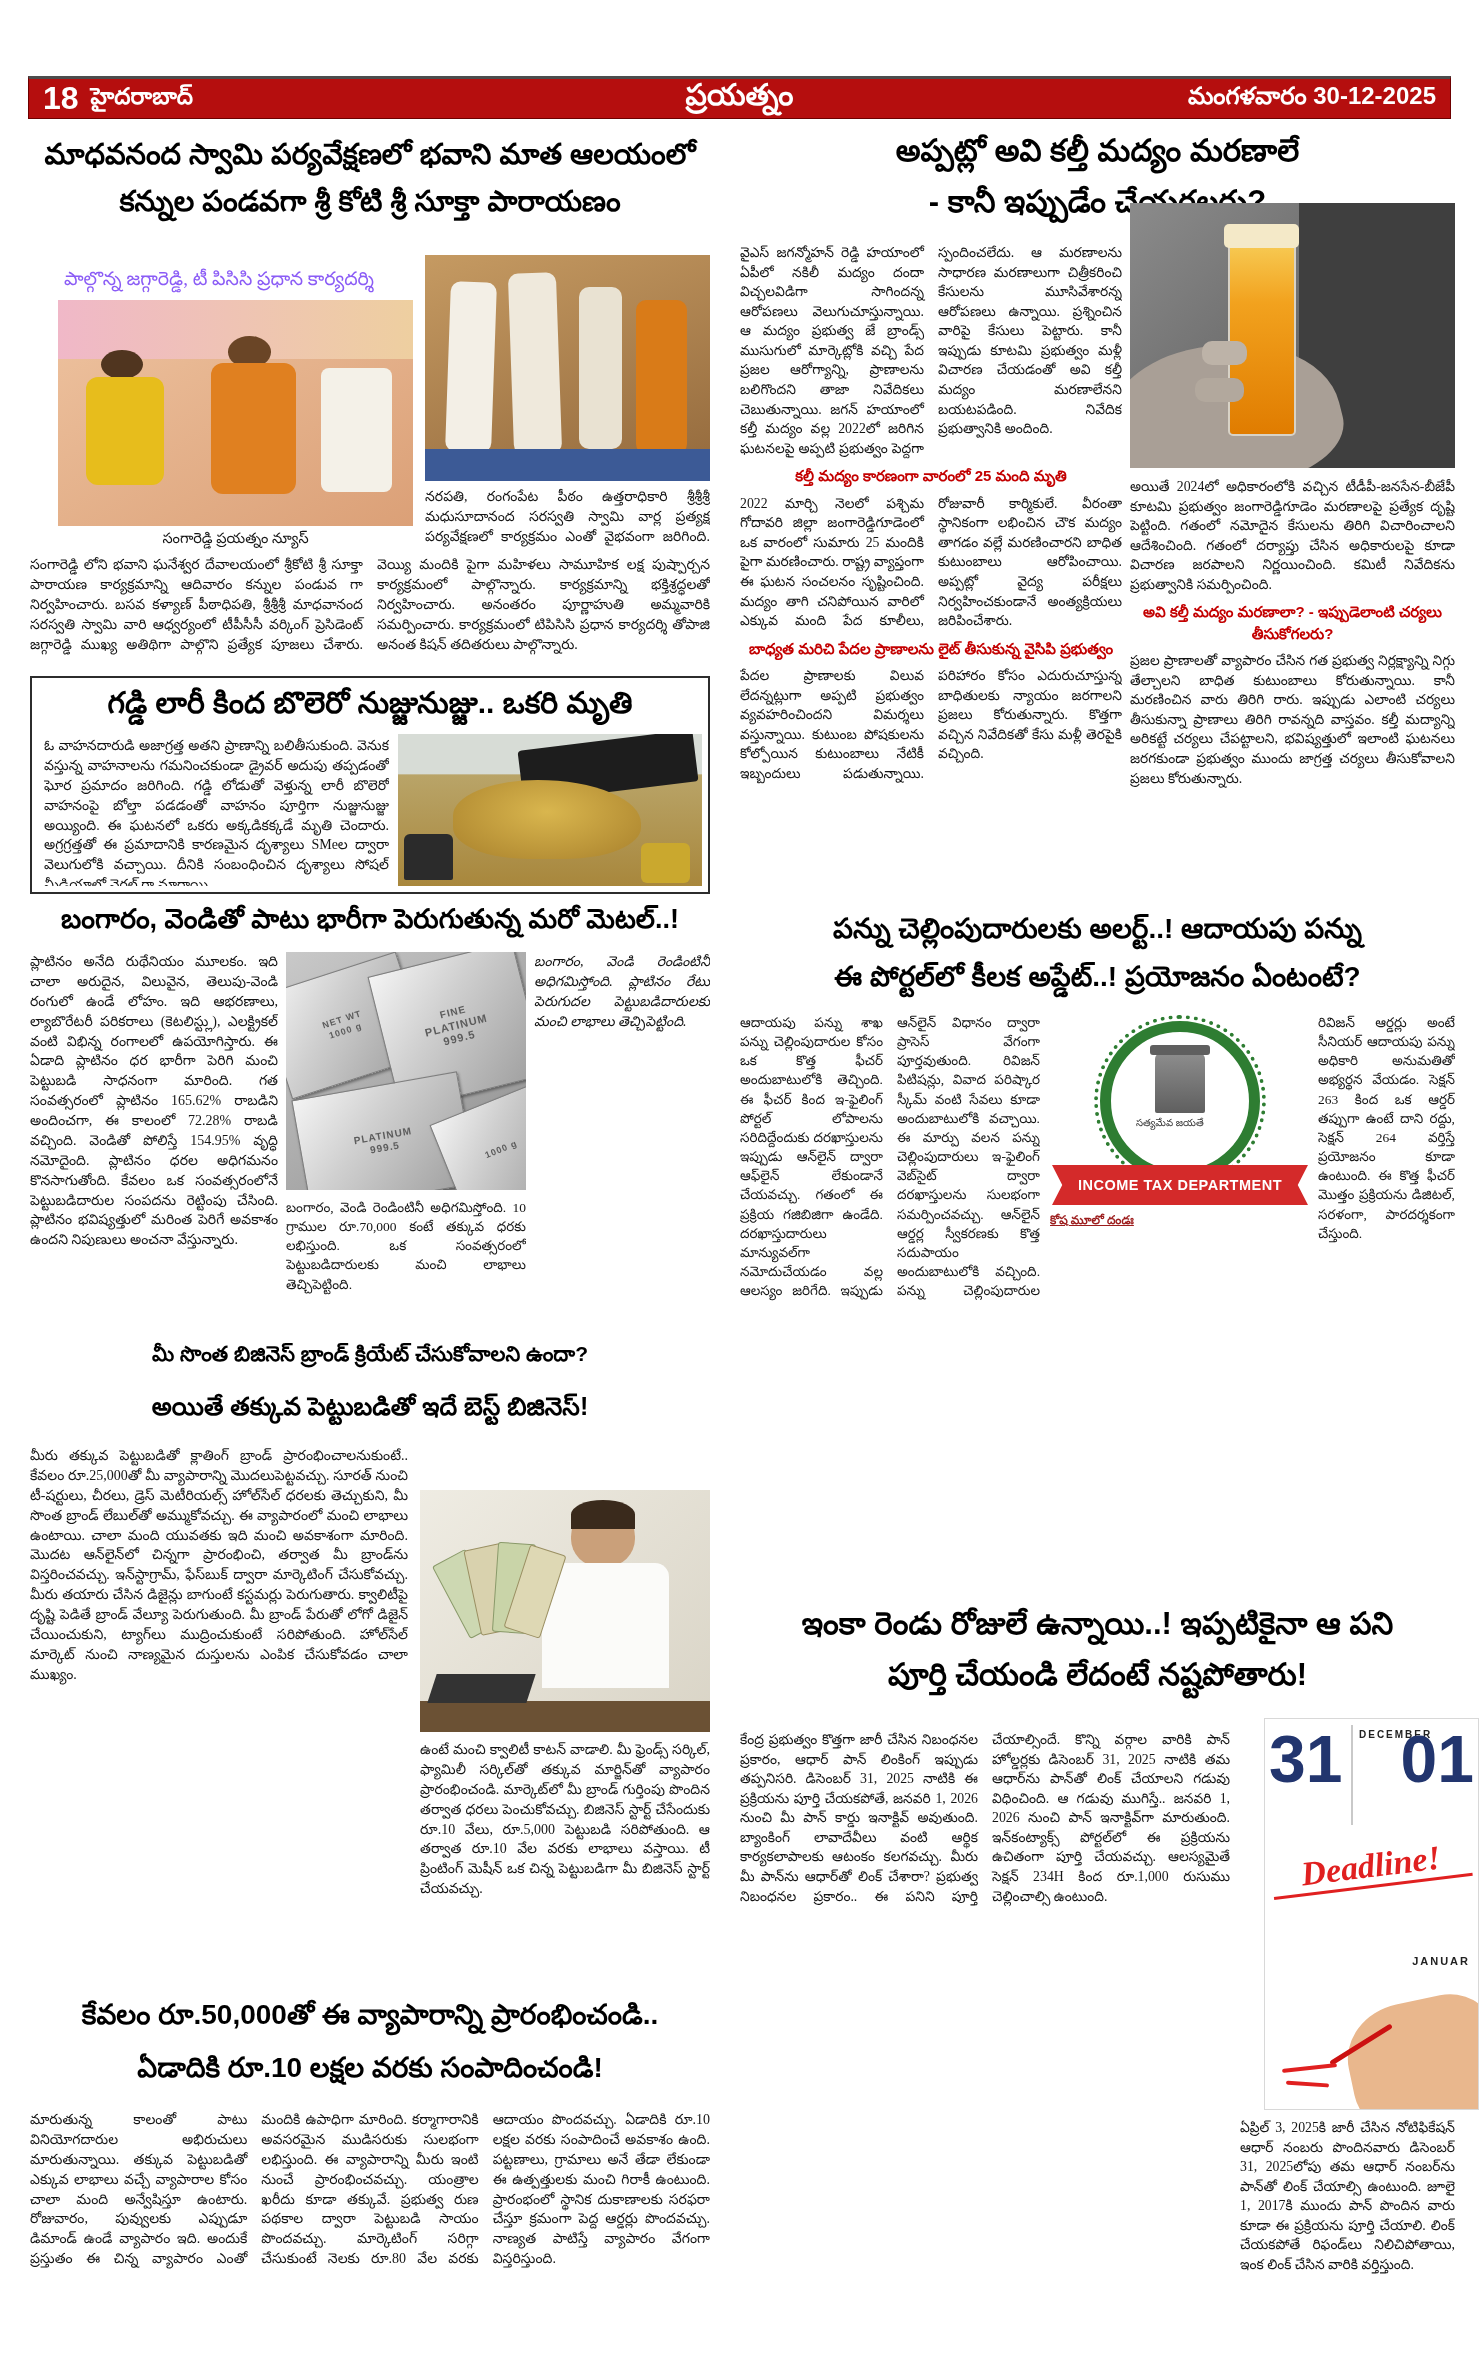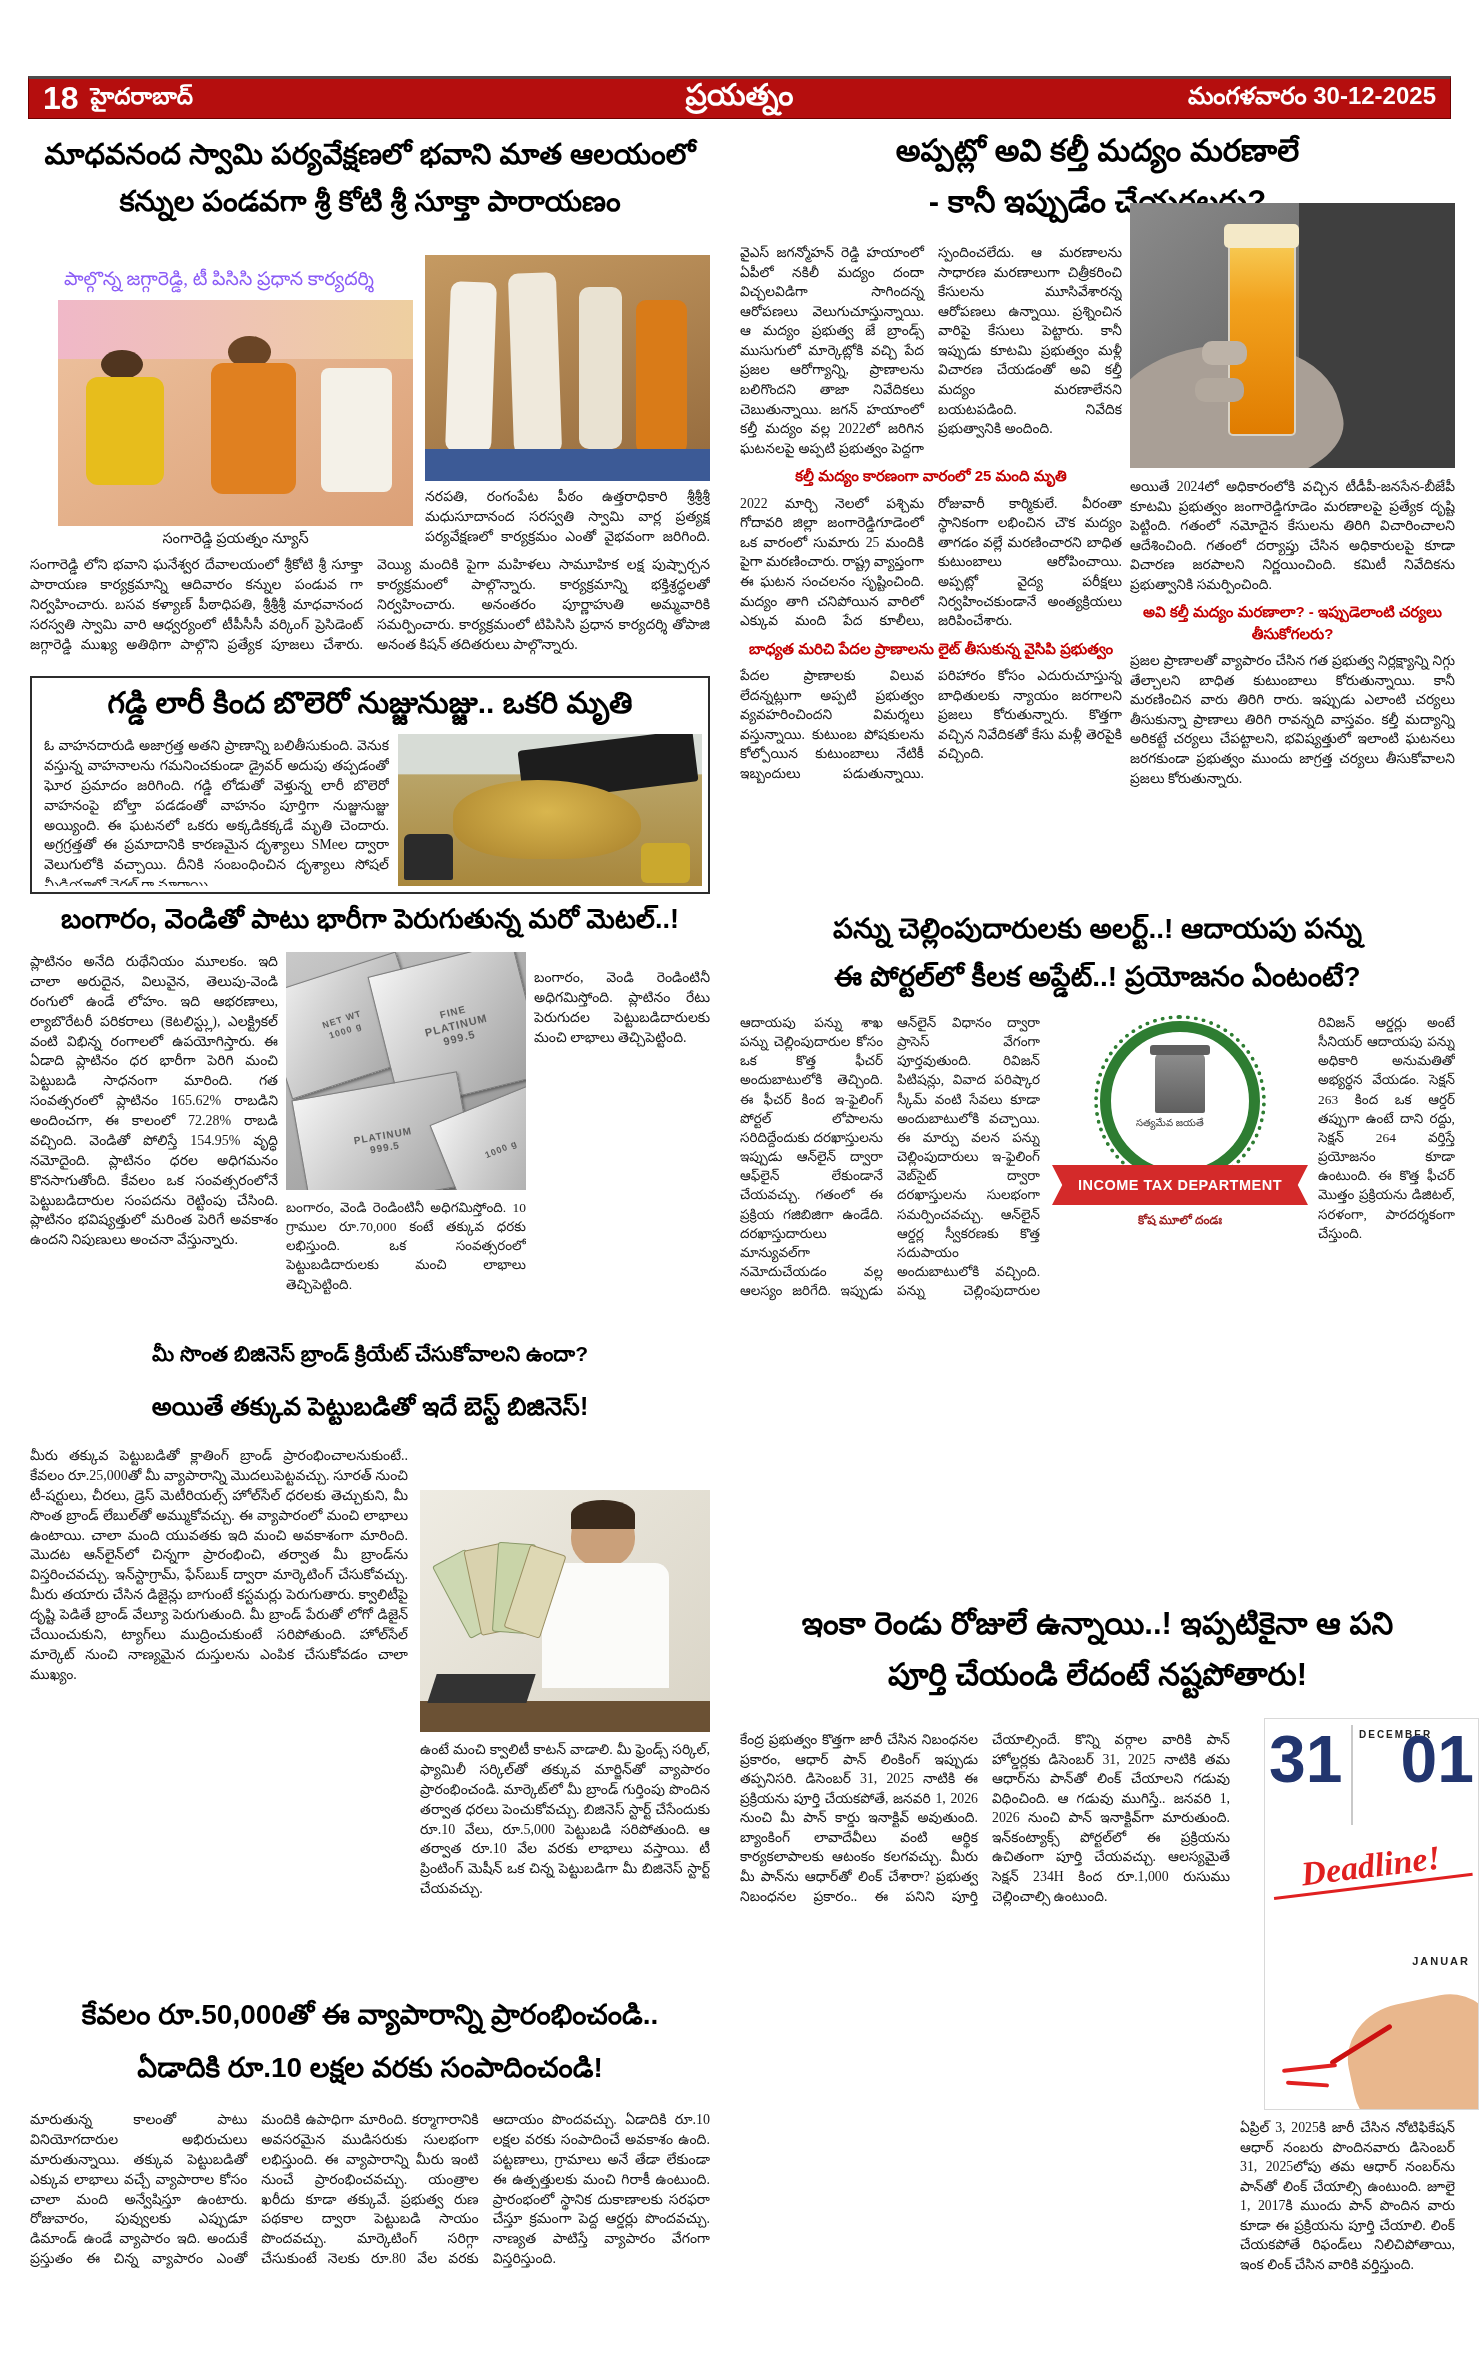--- a/index.html
+++ b/index.html
@@ -106,21 +106,21 @@
       </div>
       <div class="bar" style="left:6%;top:56%;width:70%;height:48%;transform:rotate(-10deg);">
         <div style="font-size:10px;">PLATINUM</div>
         <div style="font-size:10px;">999.5</div>
       </div>
       <div class="bar" style="left:66%;top:62%;width:48%;height:42%;transform:rotate(-22deg);">
         <div style="font-size:9px;">1000 g</div>
       </div>
     </div>
     <div class="bodytx" style="position:absolute;left:256px;top:298px;width:240px;height:137px;font-size:13.5px;">బంగారం, వెండి రెండింటినీ అధిగమిస్తోంది. 10 గ్రాముల రూ.70,000 కంటే తక్కువ ధరకు లభిస్తుంది. ఒక సంవత్సరంలో పెట్టుబడిదారులకు మంచి లాభాలు తెచ్చిపెట్టింది.</div>
-    <div class="bodytx" style="position:absolute;left:504px;top:68px;width:176px;height:383px;">బంగారం, వెండి రెండింటినీ అధిగమిస్తోంది. ప్లాటినం రేటు పెరుగుదల పెట్టుబడిదారులకు మంచి లాభాలు తెచ్చిపెట్టింది.</div>
+    <div class="bodytx" style="position:absolute;left:504px;top:52px;width:176px;height:383px;font-style:italic;">బంగారం, వెండి రెండింటినీ అధిగమిస్తోంది. ప్లాటినం రేటు పెరుగుదల పెట్టుబడిదారులకు మంచి లాభాలు తెచ్చిపెట్టింది.</div>
   </div>
 
   <div class="art" style="left:740px;top:125px;width:715px;height:768px;">
     <div class="hl" style="position:absolute;top:0;width:100%;font-size:31px;line-height:1.65;">
       <div>అప్పట్లో అవి కల్తీ మద్యం మరణాలే</div>
       <div>- కానీ ఇప్పుడేం చేయగలరు?</div>
     </div>
 
     <div class="photo" style="left:390px;top:78px;width:325px;height:265px;background:linear-gradient(135deg,#8b8b8b,#4d4d4d);">
       <div class="ph-sh" style="left:52%;top:0;width:48%;height:100%;background:#3f3f3f;"></div>
@@ -152,21 +152,21 @@
       <div>ఈ పోర్టల్‌లో కీలక అప్డేట్..! ప్రయోజనం ఏంటంటే?</div>
     </div>
     <div class="bodytx cols2" style="position:absolute;left:0;top:108px;width:300px;height:292px;font-size:13.5px;">ఆదాయపు పన్ను శాఖ పన్ను చెల్లింపుదారుల కోసం ఒక కొత్త ఫీచర్ అందుబాటులోకి తెచ్చింది. ఈ ఫీచర్ కింద ఇ-ఫైలింగ్ పోర్టల్ లోపాలను సరిదిద్దేందుకు దరఖాస్తులను ఇప్పుడు ఆన్‌లైన్ ద్వారా ఆఫ్‌లైన్ లేకుండానే చేయవచ్చు. గతంలో ఈ ప్రక్రియ గజిబిజిగా ఉండేది. దరఖాస్తుదారులు మాన్యువల్‌గా నమోదుచేయడం వల్ల ఆలస్యం జరిగేది. ఇప్పుడు ఆన్‌లైన్ విధానం ద్వారా ప్రాసెస్ వేగంగా పూర్తవుతుంది. రివిజన్ పిటిషన్లు, వివాద పరిష్కార స్కీమ్ వంటి సేవలు కూడా అందుబాటులోకి వచ్చాయి. ఈ మార్పు వలన పన్ను చెల్లింపుదారులు ఇ-ఫైలింగ్ వెబ్‌సైట్ ద్వారా దరఖాస్తులను సులభంగా సమర్పించవచ్చు. ఆన్‌లైన్ ఆర్డర్ల స్వీకరణకు కొత్త సదుపాయం అందుబాటులోకి వచ్చింది. పన్ను చెల్లింపుదారుల దరఖాస్తులను మాన్యువల్‌గా సమర్పించాల్సిన అవసరం ఇక ఉండదు.</div>
 
     <div class="photo" style="left:310px;top:100px;width:260px;height:280px;background:#ffffff;">
       <div class="ring" style="left:50px;top:16px;width:160px;height:160px;"></div>
       <div class="ph-sh" style="left:105px;top:48px;width:50px;height:60px;background:linear-gradient(#8d8d8d,#5f5f5f);border-radius:6px 6px 2px 2px;"></div>
       <div class="ph-sh" style="left:100px;top:40px;width:60px;height:10px;background:#5f5f5f;border-radius:3px;"></div>
       <div class="ph-sh" style="left:86px;top:112px;width:90px;height:13px;font-size:10px;color:#333;font-family:'Liberation Sans',sans-serif;">సత్యమేవ జయతే</div>
       <div class="ribbon" style="left:2px;top:160px;width:256px;height:40px;font-size:14.5px;letter-spacing:.5px;">INCOME TAX DEPARTMENT</div>
-      <div class="ph-sh" style="left:0;top:208px;width:260px;text-align:center;font-size:12px;color:#9c1d1d;font-weight:700;">కోష మూలో దండః</div>
+      <div class="ph-sh" style="left:0;top:208px;width:260px;text-align:left;font-size:12px;color:#9c1d1d;font-weight:700;text-decoration:underline;">కోష మూలో దండః</div>
     </div>
     <div class="bodytx" style="position:absolute;left:578px;top:108px;width:137px;height:292px;font-size:13.5px;">రివిజన్ ఆర్డర్లు అంటే సీనియర్ ఆదాయపు పన్ను అధికారి అనుమతితో అభ్యర్థన వేయడం. సెక్షన్ 263 కింద ఒక ఆర్డర్ తప్పుగా ఉంటే దాని రద్దు, సెక్షన్ 264 వర్తిస్తే ప్రయోజనం కూడా ఉంటుంది. ఈ కొత్త ఫీచర్ మొత్తం ప్రక్రియను డిజిటల్, సరళంగా, పారదర్శకంగా చేస్తుంది.</div>
   </div>
 
   <div class="art" style="left:30px;top:1342px;width:680px;height:640px;">
     <div class="hl" style="position:absolute;top:0;width:100%;font-size:21px;">మీ సొంత బిజినెస్ బ్రాండ్ క్రియేట్ చేసుకోవాలని ఉందా?</div>
     <div class="hl" style="position:absolute;top:50px;width:100%;font-size:25px;">అయితే తక్కువ పెట్టుబడితో ఇదే బెస్ట్ బిజినెస్!</div>
     <div class="bodytx" style="position:absolute;left:0;top:104px;width:378px;height:530px;">మీరు తక్కువ పెట్టుబడితో క్లాతింగ్ బ్రాండ్ ప్రారంభించాలనుకుంటే.. కేవలం రూ.25,000తో మీ వ్యాపారాన్ని మొదలుపెట్టవచ్చు. సూరత్ నుంచి టీ-షర్టులు, చీరలు, డ్రెస్ మెటీరియల్స్ హోల్‌సేల్ ధరలకు తెచ్చుకుని, మీ సొంత బ్రాండ్ లేబుల్‌తో అమ్ముకోవచ్చు. ఈ వ్యాపారంలో మంచి లాభాలు ఉంటాయి. చాలా మంది యువతకు ఇది మంచి అవకాశంగా మారింది. మొదట ఆన్‌లైన్‌లో చిన్నగా ప్రారంభించి, తర్వాత మీ బ్రాండ్‌ను విస్తరించవచ్చు. ఇన్‌స్టాగ్రామ్, ఫేస్‌బుక్ ద్వారా మార్కెటింగ్ చేసుకోవచ్చు. మీరు తయారు చేసిన డిజైన్లు బాగుంటే కస్టమర్లు పెరుగుతారు. క్వాలిటీపై దృష్టి పెడితే బ్రాండ్ వేల్యూ పెరుగుతుంది. మీ బ్రాండ్ పేరుతో లోగో డిజైన్ చేయించుకుని, ట్యాగ్‌లు ముద్రించుకుంటే సరిపోతుంది. హోల్‌సేల్ మార్కెట్ నుంచి నాణ్యమైన దుస్తులను ఎంపిక చేసుకోవడం చాలా ముఖ్యం.</div>
 
     <div class="photo" style="left:390px;top:148px;width:290px;height:242px;background:linear-gradient(135deg,#efece3,#d9d4c6);">

